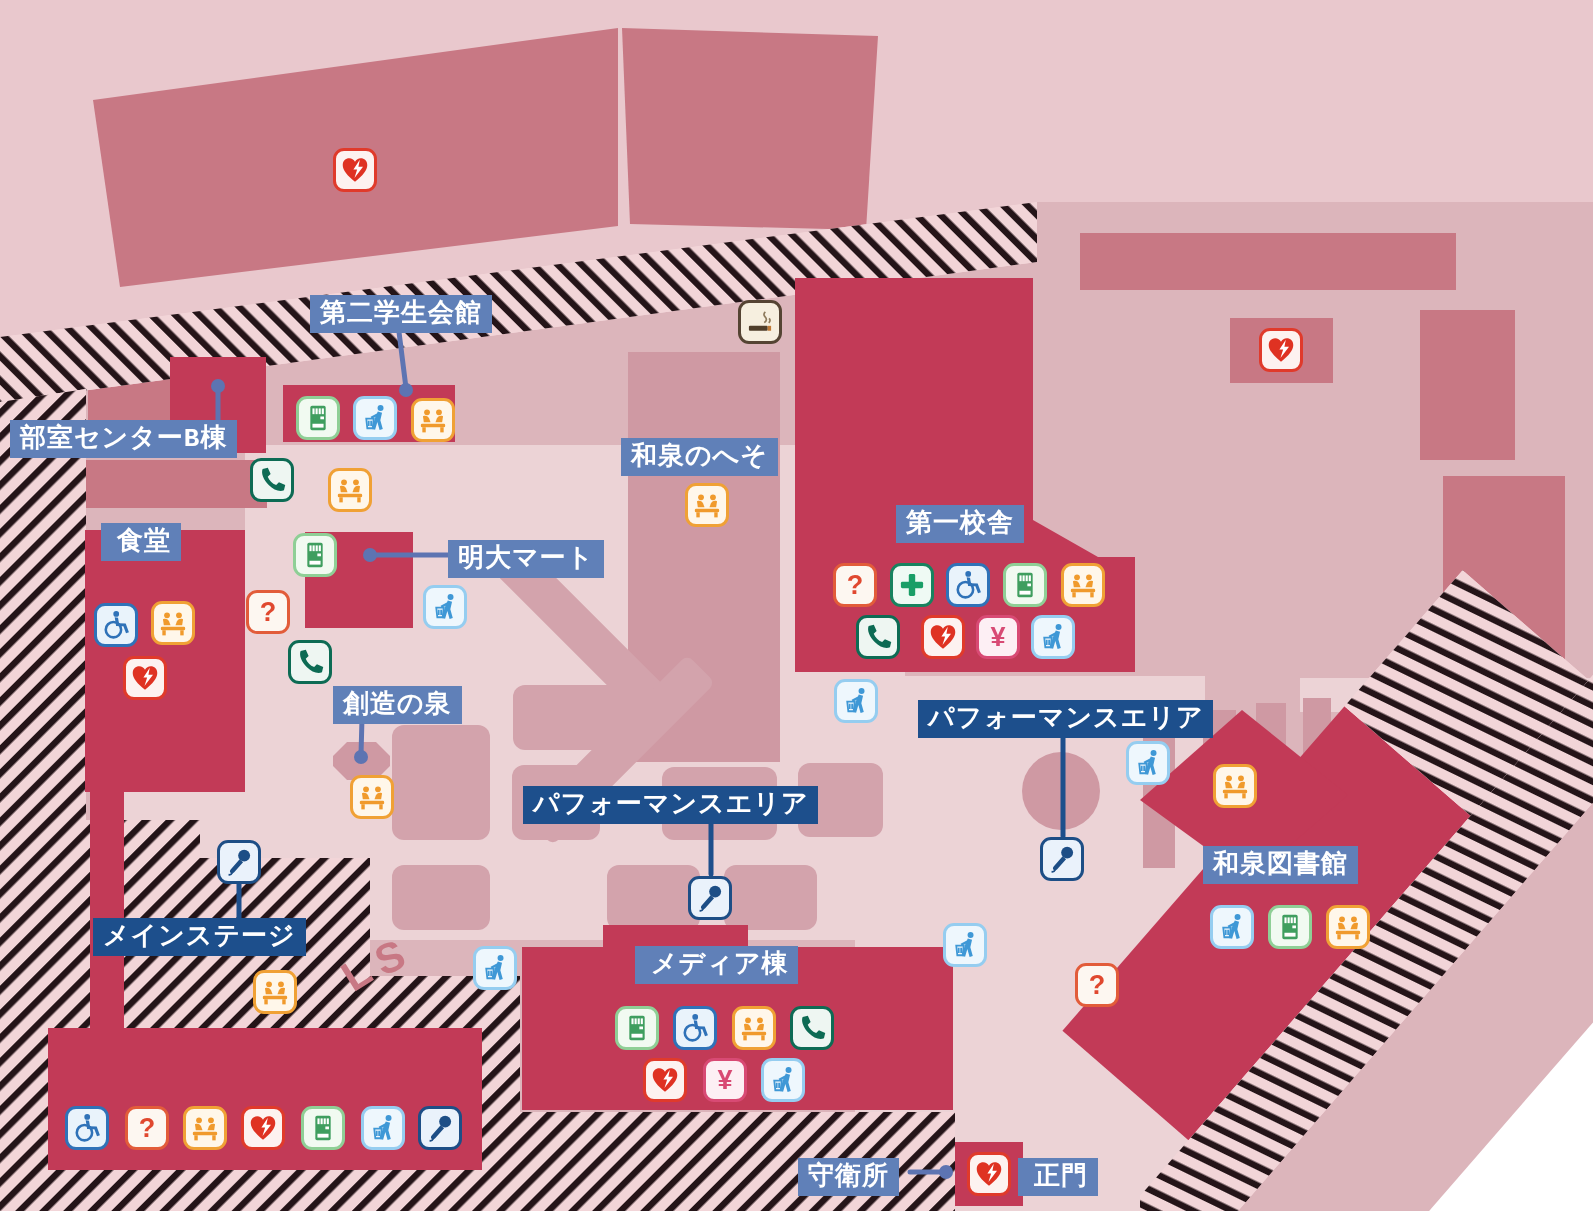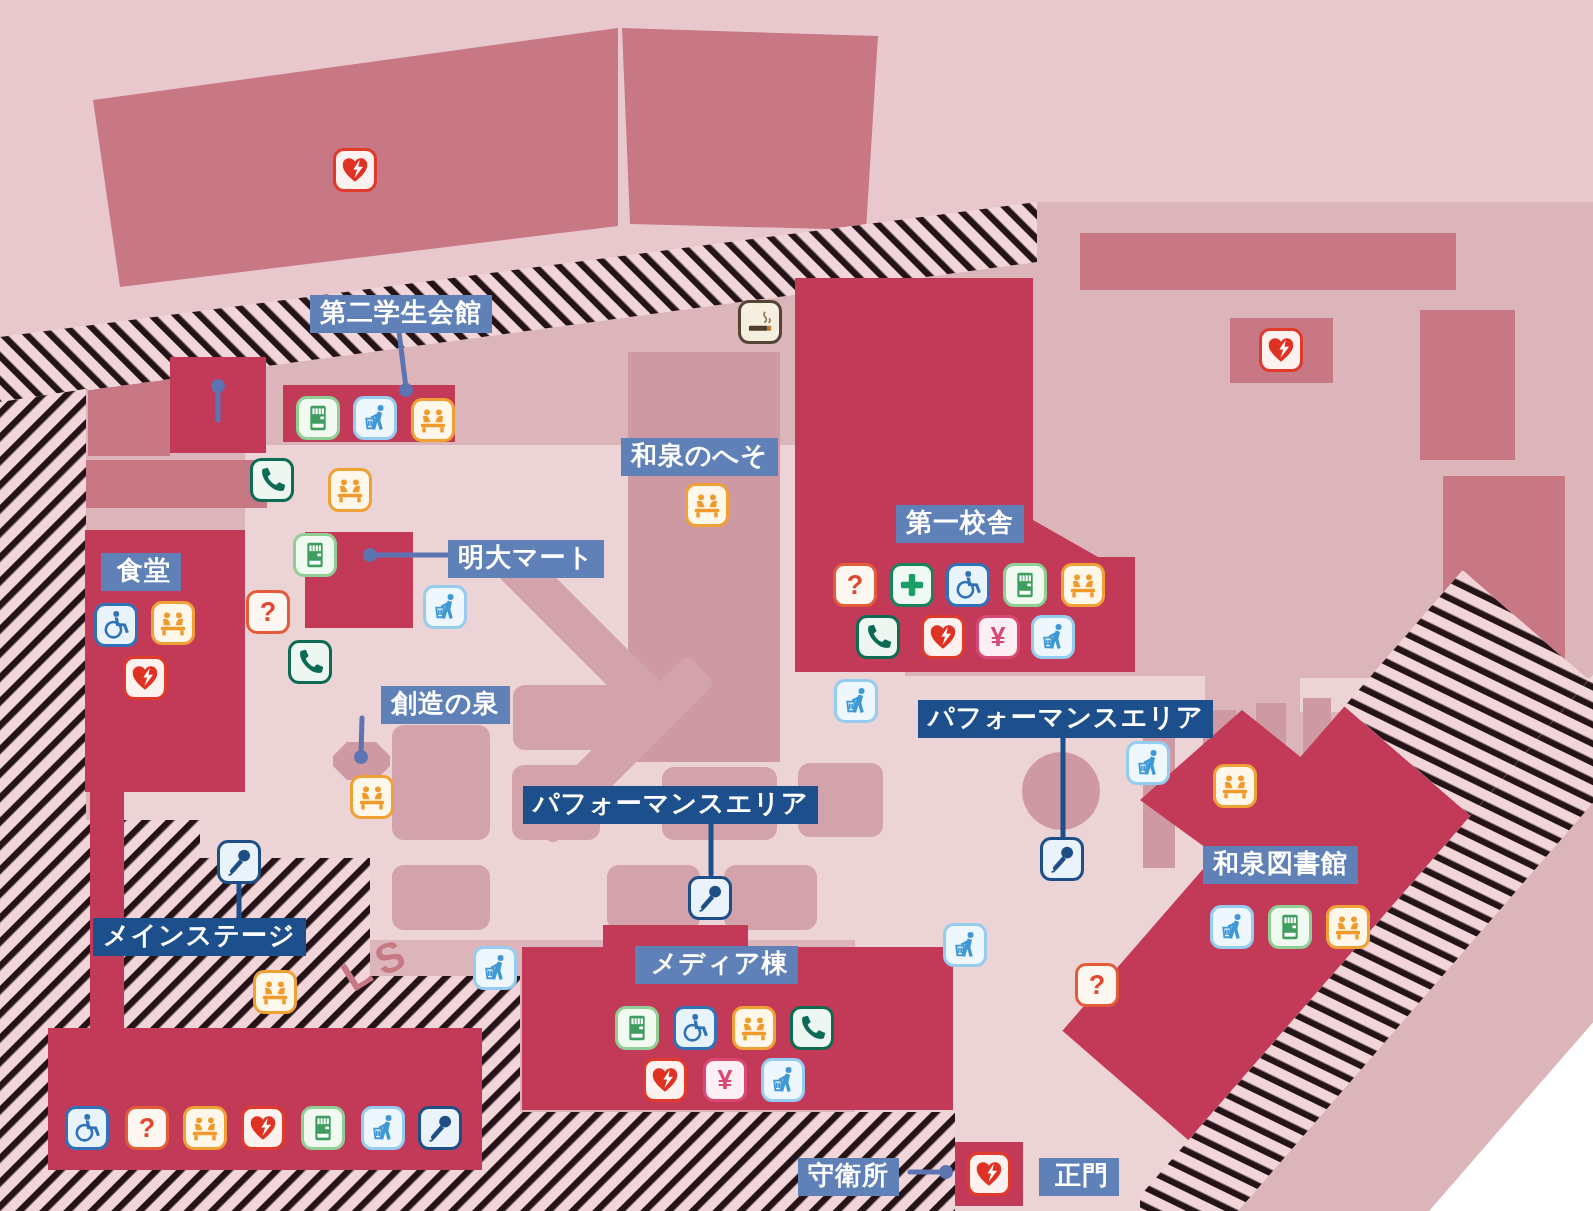--- a/index.html
+++ b/index.html
@@ -645,29 +645,30 @@
       </div>
       <div class="map-icon" style="left: 738px; top: 300px; border-color: rgb(85, 68, 51); background: rgb(246, 239, 223);">
         <svg viewBox="0 0 30 30">
           <rect x="4.6" y="18.6" width="17.6" height="4.6" rx="1" fill="#4f3e2a"></rect>
           <rect x="22.2" y="18.6" width="3.2" height="4.6" fill="#c07a36"></rect>
           <path d="M19 15.6c2.6-1.8 2.4-3.8.8-5.4-1.4-1.4-1.6-3 .2-4.6" fill="none" stroke="#8d7a5c" stroke-width="1.6"></path>
           <path d="M23.2 15.8c1.6-1.4 1.5-2.9.3-4.2" fill="none" stroke="#8d7a5c" stroke-width="1.6"></path>
         </svg>
       </div>
       <div class="map-label light" style="left: 310px; top: 295px;">第二学生会館</div>
+      <div class="map-label light" style="left: 10px; top: 420px;">部室センターB棟</div>
       <div class="map-label light" style="left: 448px; top: 540px;">明大マート</div>
       <div class="map-label light" style="left: 621px; top: 438px;">和泉のへそ</div>
-      <div class="map-label light" style="left: 101px; top: 553px; padding-left: 16px;">食堂</div>
+      <div class="map-label light" style="left: 101px; top: 523px; padding-left: 16px;">食堂</div>
       <div class="map-label light" style="left: 896px; top: 505px;">第一校舎</div>
-      <div class="map-label light" style="left: 333px; top: 686px; margin-left: 48px;">創造の泉</div>
+      <div class="map-label light" style="left: 333px; top: 686px;">創造の泉</div>
       <div class="map-label dark" style="left: 918px; top: 700px;">パフォーマンスエリア</div>
       <div class="map-label dark" style="left: 523px; top: 786px;">パフォーマンスエリア</div>
       <div class="map-label dark" style="left: 93px; top: 918px;">メインステージ</div>
       <div class="map-label light" style="left: 1203px; top: 846px;">和泉図書館</div>
       <div class="map-label light" style="left: 635px; top: 946px; padding-left: 16px;">メディア棟</div>
       <div class="map-label light" style="left: 798px; top: 1158px;">守衛所</div>
-      <div class="map-label light" style="left: 1039px; top: 1158px; padding-left: 16px;">正門</div>
+      <div class="map-label light" style="left: 1018px; top: 1158px; padding-left: 16px;">正門</div>
       <div class="ground-mark" style="left: 344px; top: 950px; transform: rotate(-32deg);">L</div>
       <div class="ground-mark" style="left: 376px; top: 934px; transform: rotate(-22deg);">S</div>
     </div>
 
 </div>
 
 </body></html>

